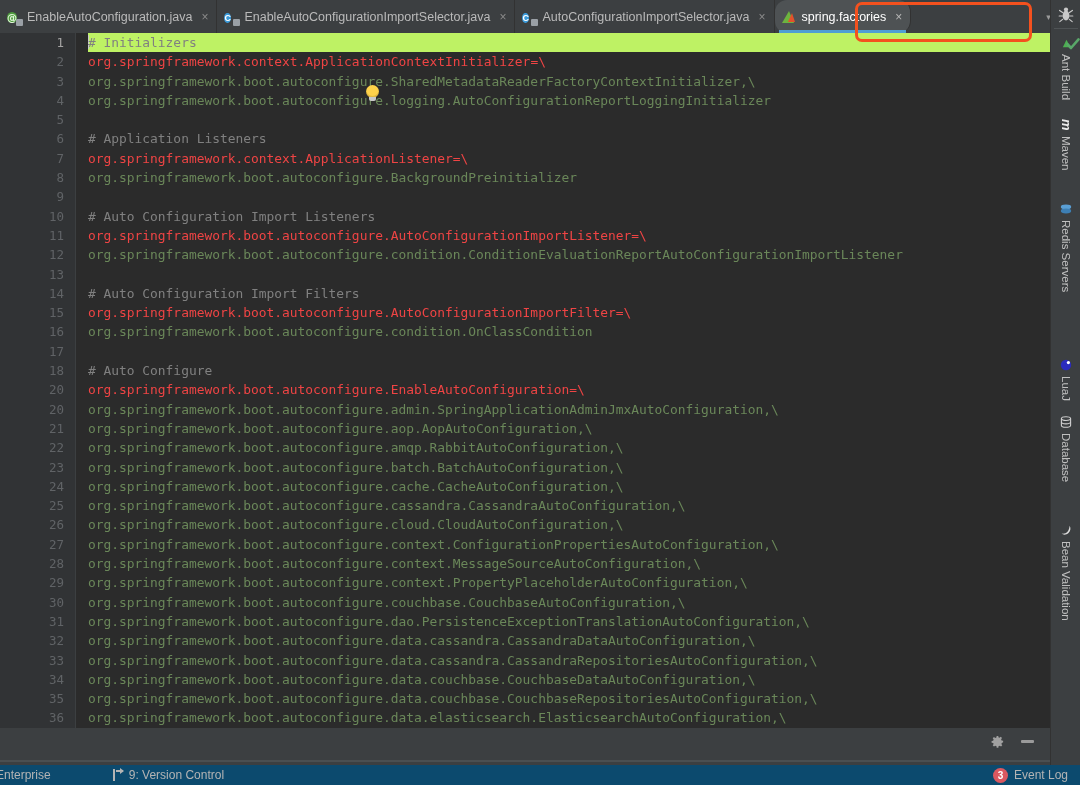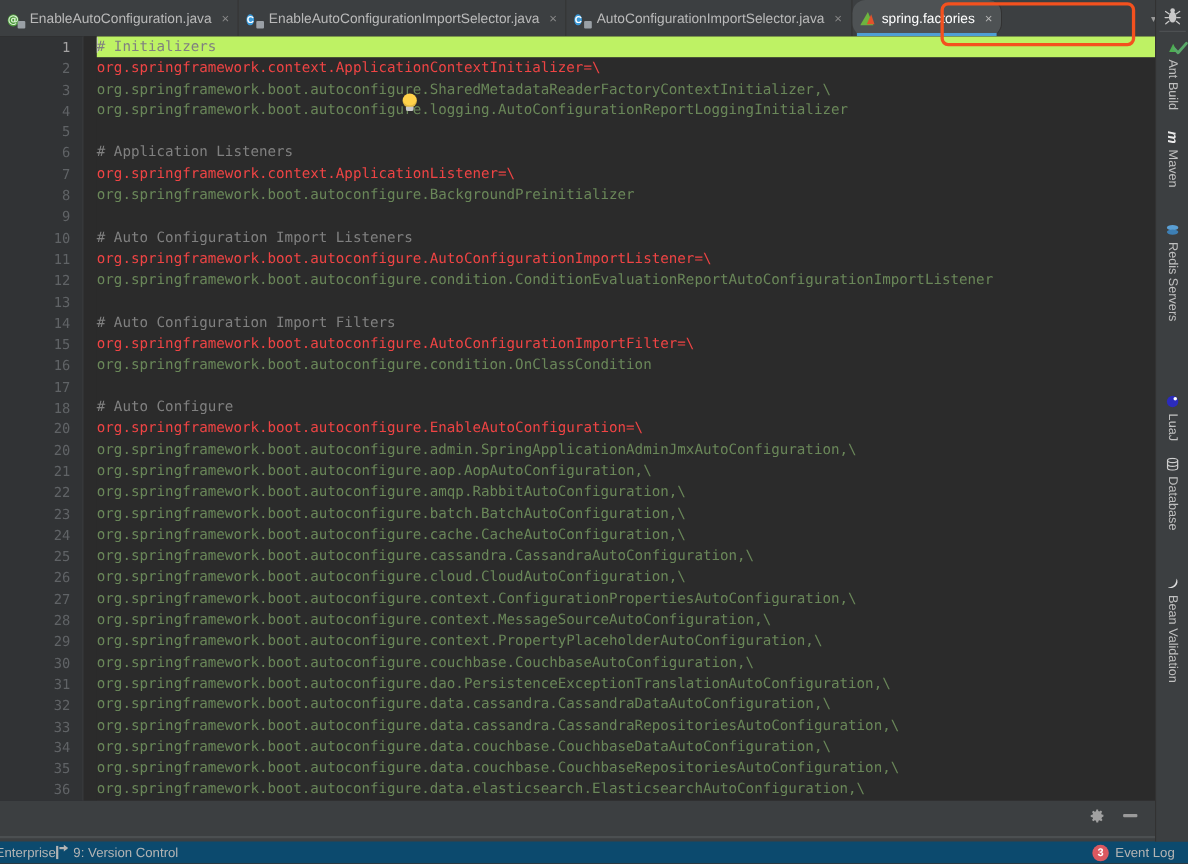--- a/index.html
+++ b/index.html
@@ -154,21 +154,21 @@
   }
 
   
   .status {
     position:absolute; left:0; top:765px; width:1080px; height:20px;
     background:#0c4a6e; display:flex; align-items:center;
     font-size:12px; color:#b4b4b4;
   }
   .status .seg { display:flex; align-items:center; gap:5px; }
   .st-ent { margin-left:-4px; }
-  .st-vcs { }
+  .st-vcs { margin-left:62px; }
   .vcs-icon { width:11px; height:12px; position:relative; }
   .vcs-icon .stem { position:absolute; left:0; top:0; width:2px; height:12px; background:#b4b4b4; }
   .vcs-icon .arm  { position:absolute; left:3px; top:1px; width:7px; height:2px; background:#b4b4b4; }
   .vcs-icon .arw  { position:absolute; left:7px; top:-1px; width:0;height:0;
                     border-left:4px solid #b4b4b4; border-top:3px solid transparent;
                     border-bottom:3px solid transparent; }
   .status .right { margin-left:auto; display:flex; align-items:center; gap:6px; padding-right:12px; }
   .evt-badge {
     width:15px; height:15px; border-radius:50%;
     background:#db5860; color:#ffffff; font-size:10px; font-weight:bold;

